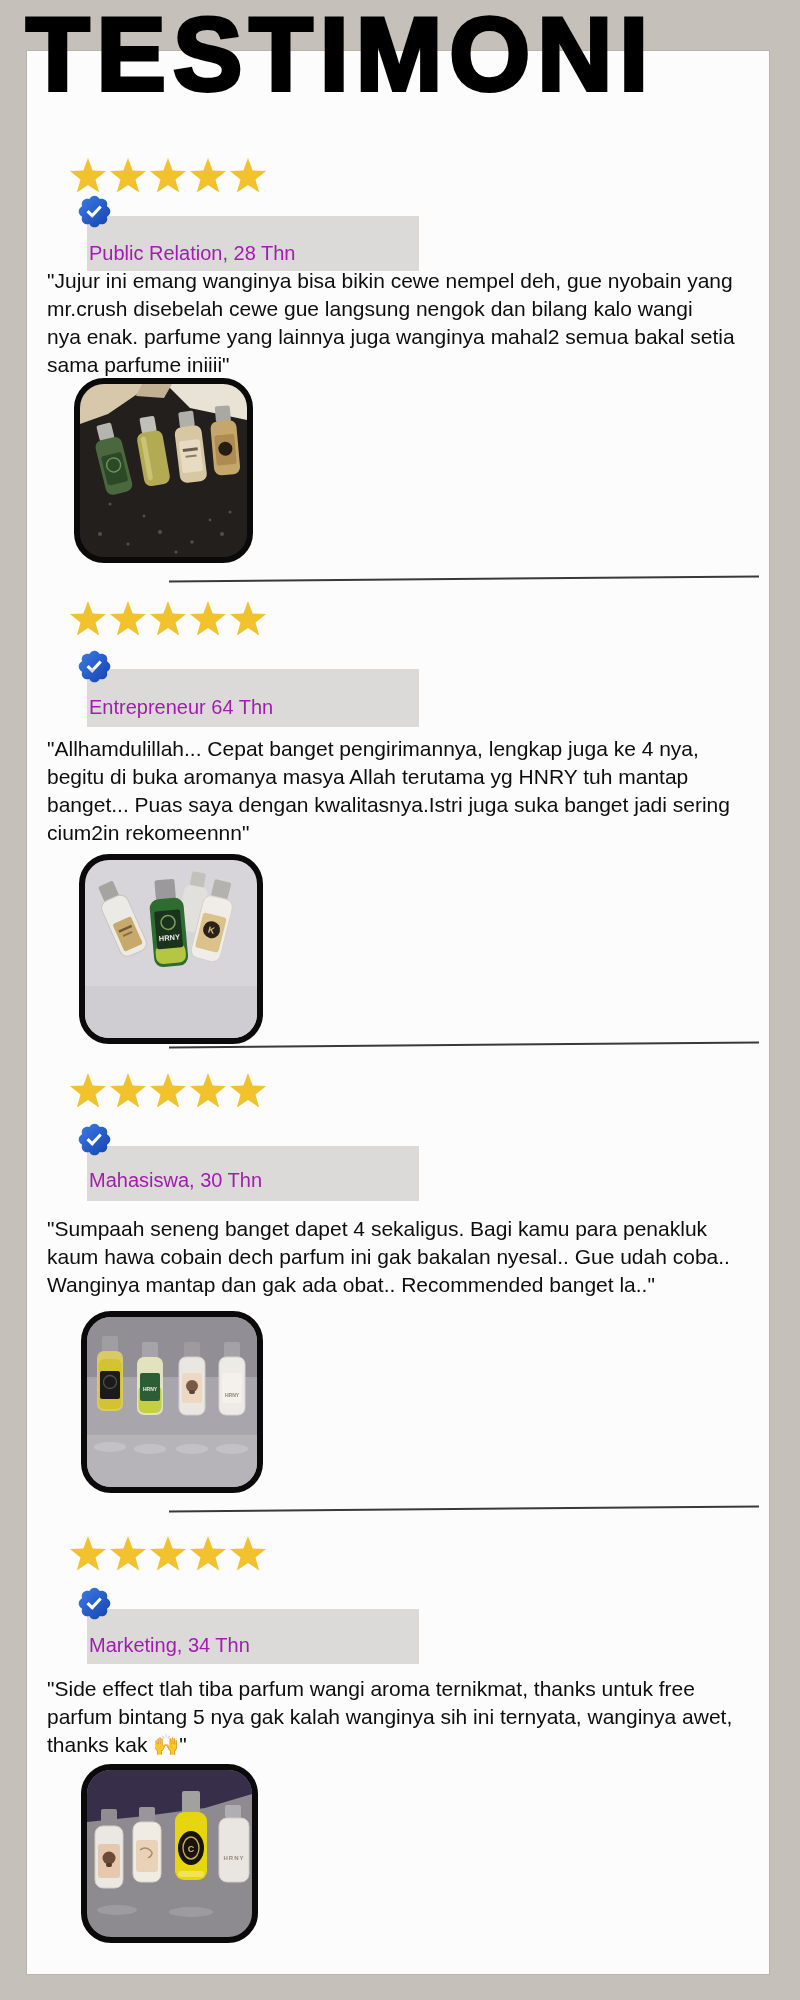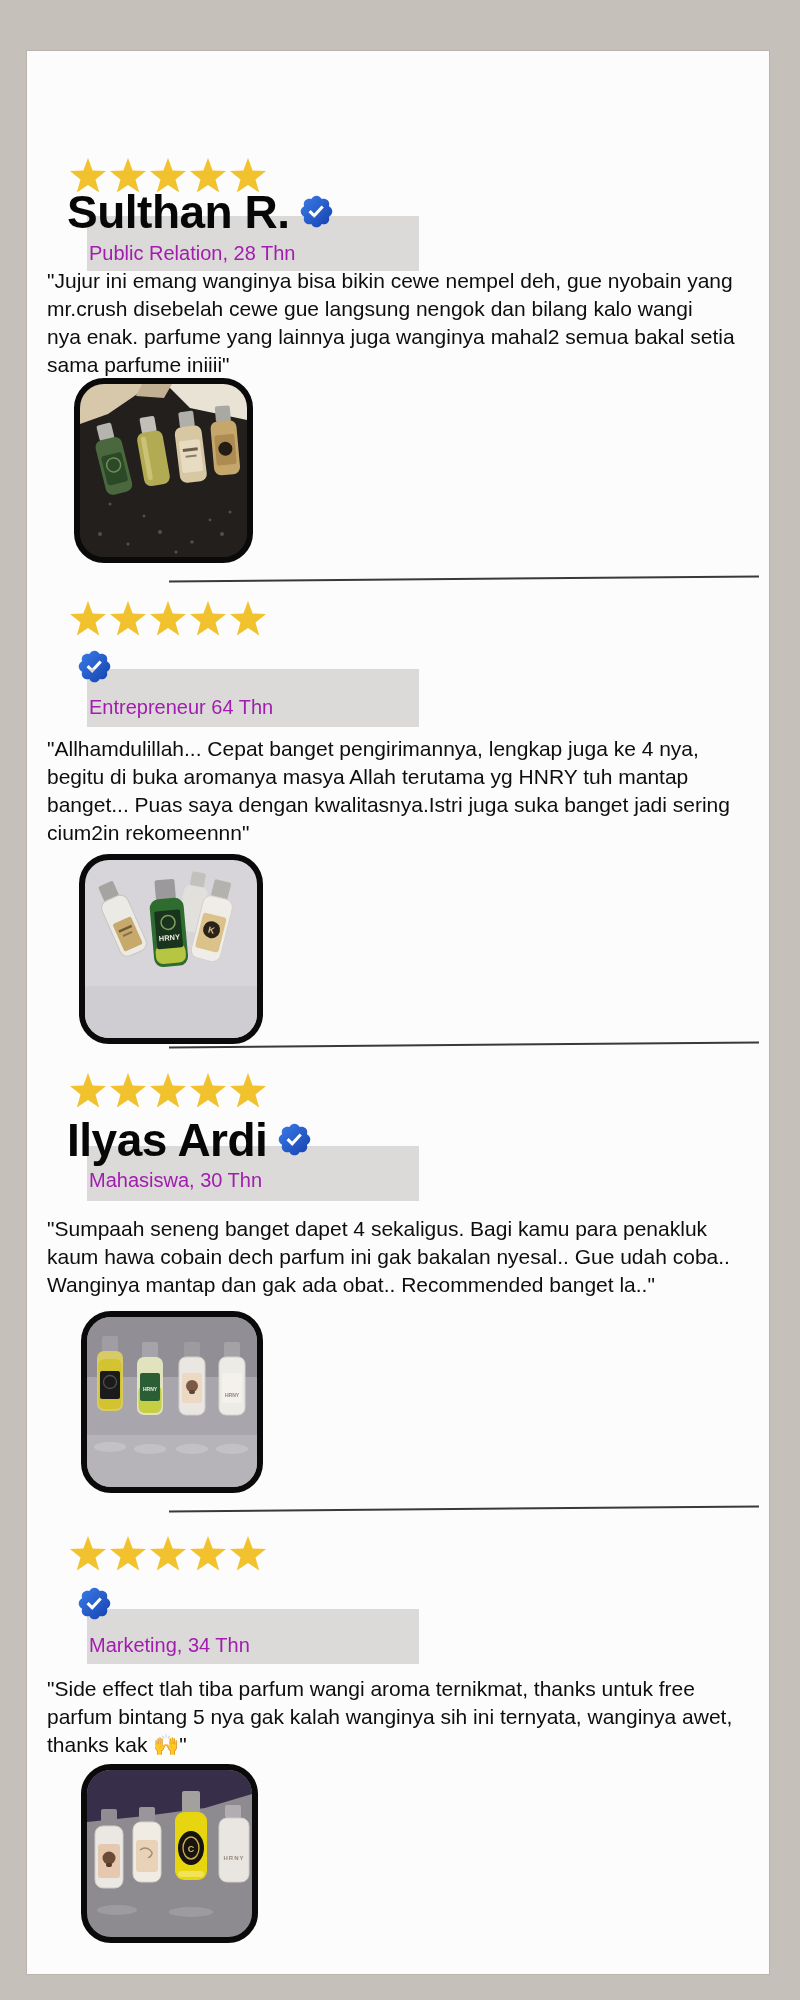--- a/index.html
+++ b/index.html
@@ -52,21 +52,20 @@
           </svg>
         <svg class="star" viewBox="0 0 36 36">
             <use href="#starShape"></use>
           </svg>
         <svg class="star" viewBox="0 0 36 36">
             <use href="#starShape"></use>
           </svg>
       </div>
       <div class="bar" style="top:58px;height:55px"></div>
       <div class="name-row" style="top:31px">
-        <span class="name">Sulthan R.</span>
         <svg class="badge" viewBox="0 0 24 24">
             <use href="#badgeShape"></use>
           </svg>
       </div>
       <div class="occ" style="top:84px">Public Relation, 28 Thn</div>
       <div class="quote" style="top:109px">"Jujur ini emang wanginya bisa bikin cewe nempel deh, gue nyobain yang
 mr.crush disebelah cewe gue langsung nengok dan bilang kalo wangi
 nya enak. parfume yang lainnya juga wanginya mahal2 semua bakal setia
 sama parfume iniiii"</div>
       <div class="photo" style="left:47px;top:220px" aria-label="Four perfume bottles with silver caps lying in a gift box filled with black paper shreds">
@@ -193,21 +192,20 @@
           </svg>
         <svg class="star" viewBox="0 0 36 36">
             <use href="#starShape"></use>
           </svg>
         <svg class="star" viewBox="0 0 36 36">
             <use href="#starShape"></use>
           </svg>
       </div>
       <div class="bar" style="top:73px;height:55px"></div>
       <div class="name-row" style="top:44px">
-        <span class="name">Ilyas Ardi</span>
         <svg class="badge" viewBox="0 0 24 24">
             <use href="#badgeShape"></use>
           </svg>
       </div>
       <div class="occ" style="top:96px">Mahasiswa, 30 Thn</div>
       <div class="quote" style="top:142px">"Sumpaah seneng banget dapet 4 sekaligus. Bagi kamu para penakluk
 kaum hawa cobain dech parfum ini gak bakalan nyesal.. Gue udah coba..
 Wanginya mantap dan gak ada obat.. Recommended banget la.."</div>
       <div class="photo" style="left:54px;top:238px" aria-label="Four perfume bottles standing upright on a grey table">
         <svg width="170" height="170" viewBox="0 0 170 170">
@@ -312,13 +310,14 @@
             </g>
           <g fill="#ffffff" opacity="0.15">
               <ellipse cx="30" cy="140" rx="20" ry="5"></ellipse>
               <ellipse cx="104" cy="142" rx="22" ry="5"></ellipse>
             </g>
         </svg>
       </div>
     </div>
 
   </div>
+  <h1 class="title">TESTIMONI</h1>
 </div>
 
 </body></html>

